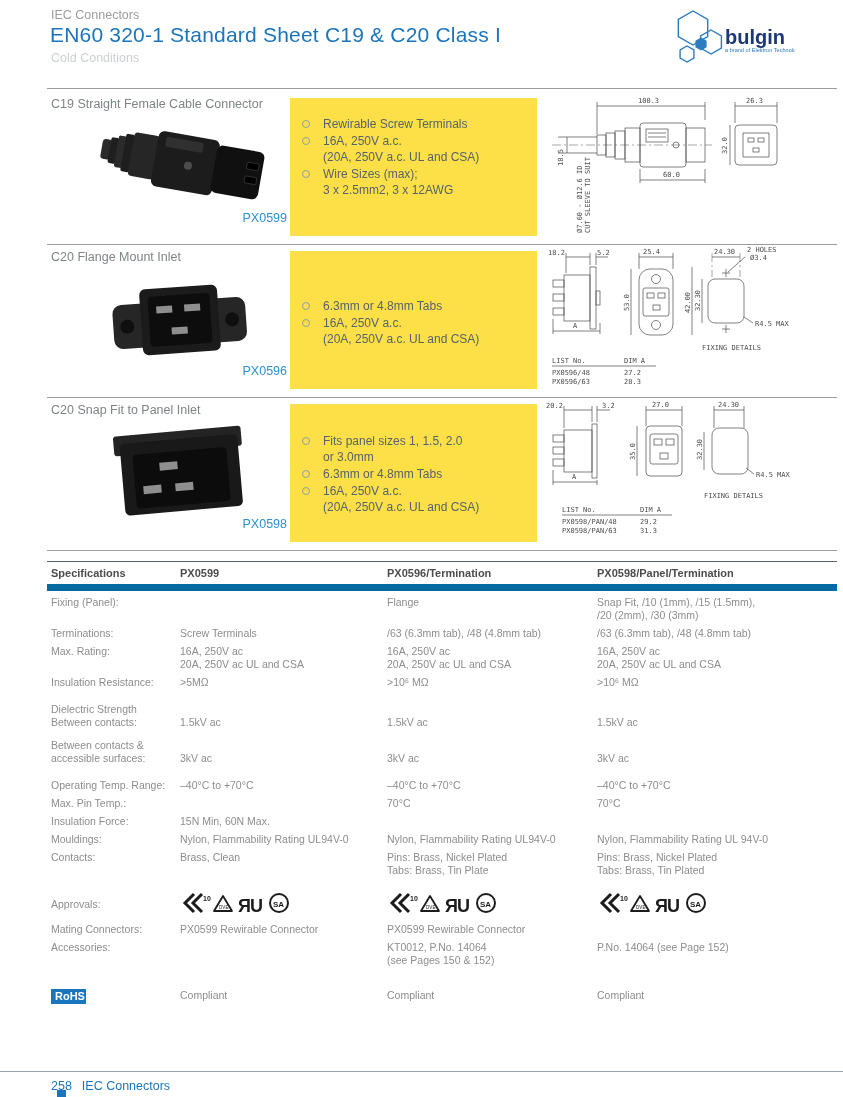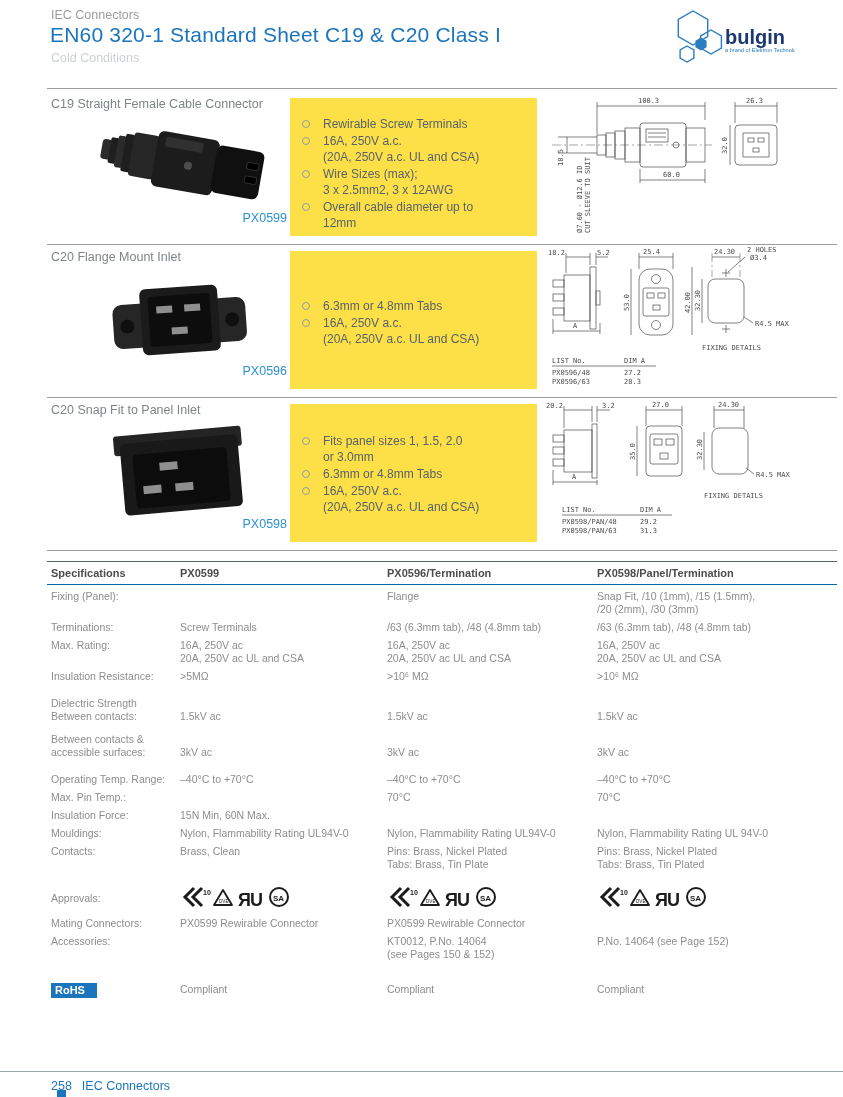--- a/index.html
+++ b/index.html
@@ -31,29 +31,29 @@
   .drawing { position:absolute; left:493px; top:-5px; }
 
   
   .dwg line, .dwg rect, .dwg circle, .dwg path, .dwg polyline { stroke:#4c4c4c; stroke-width:.7; fill:none; }
   .dwg .cl { stroke-dasharray:9 3 2 3; stroke-width:.5; }
   .dwg text { font-family:"DejaVu Sans Mono",monospace; font-size:7px; fill:#4c4c4c; stroke:none; }
 
   
   .spec { position:absolute; left:47px; top:561px; width:790px; font-size:10.5px; color:#8d8d8d; }
   .shead { display:grid; grid-template-columns:129px 207px 210px 1fr;
-           border-top:1px solid #5a6166; border-bottom:1px solid #0369a1;
+           border-top:1px solid #5a6166; border-bottom:7px solid #0369a1;
            padding:5px 0 5px 0; font-size:11px; font-weight:bold; color:#4c4c4c; }
   .shead > div { padding-left:4px; }
   .srow { display:grid; grid-template-columns:129px 207px 210px 1fr; margin-top:5px; align-items:start; }
   .srow .c { padding-left:4px; padding-right:8px; line-height:13px; white-space:pre-line; }
   .va-end { align-items:end; }
   .mt-14 { margin-top:14px; } .mt-17 { margin-top:10px; } .mt-22 { margin-top:22px; }
   .rohs-badge { display:inline-block; background:#1b75bc; color:#fff; font-size:11px; font-weight:bold;
-                padding:1px 12px 2px 4px; line-height:12px; }
+                padding:1px 1px 2px 4px; line-height:12px; }
   .apset { display:inline-block; }
 
   
   .footer-rule { position:absolute; left:0; top:1071px; width:843px; height:1px; background:#9aa4ab; }
   .footer { position:absolute; left:51px; top:1079px; font-size:12.5px; color:#1b75bc; }
   .footer .pgnum { margin-right:10px; }
   .footer-tick { position:absolute; left:57px; top:1090px; width:9px; height:7px; background:#1b75bc; }
 </style>
 </head>
 <body>
@@ -105,25 +105,20 @@
           </li>
         <li>
             <span class="b-circle"></span>
             <span class="b-text">16A, 250V a.c.
 (20A, 250V a.c. UL and CSA)</span>
           </li>
         <li>
             <span class="b-circle"></span>
             <span class="b-text">Wire Sizes (max);
 3 x 2.5mm2, 3 x 12AWG</span>
-          </li>
-        <li>
-            <span class="b-circle"></span>
-            <span class="b-text">Overall cable diameter up to
-12mm</span>
           </li>
       </ul>
     </div>
     <div class="drawing">
       <svg class="dwg" width="303" height="150" viewBox="0 0 303 150">
         <line x1="57" y1="16" x2="165" y2="16"></line>
           <line x1="57" y1="12" x2="57" y2="44"></line>
           <line x1="165" y1="12" x2="165" y2="30"></line>
         <text x="98" y="13">100.3</text>
         <line x1="12" y1="55" x2="172" y2="55" class="cl"></line>

